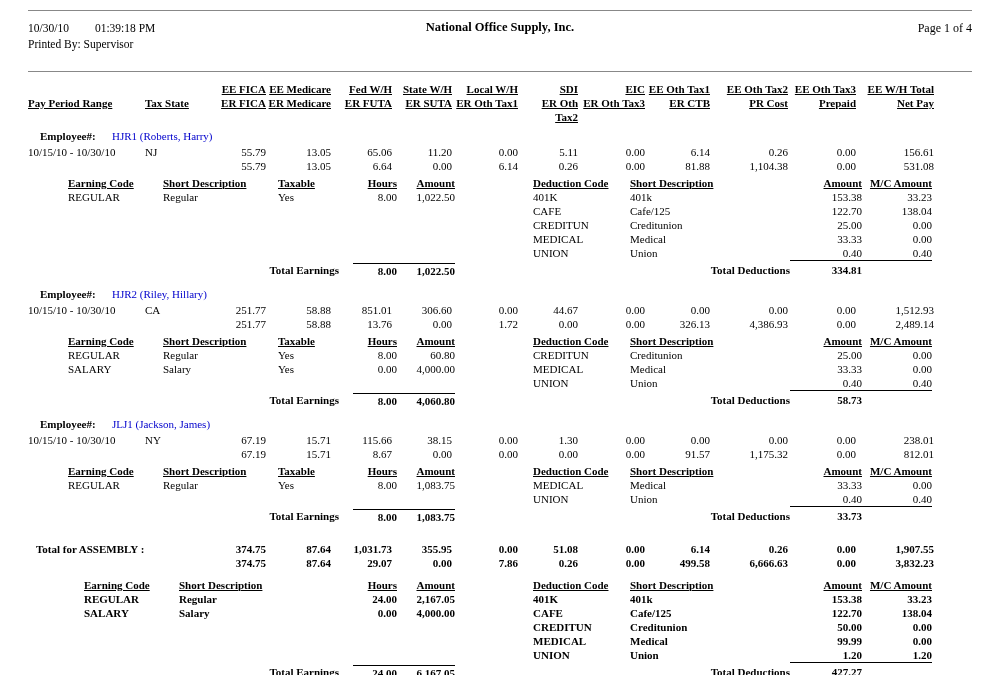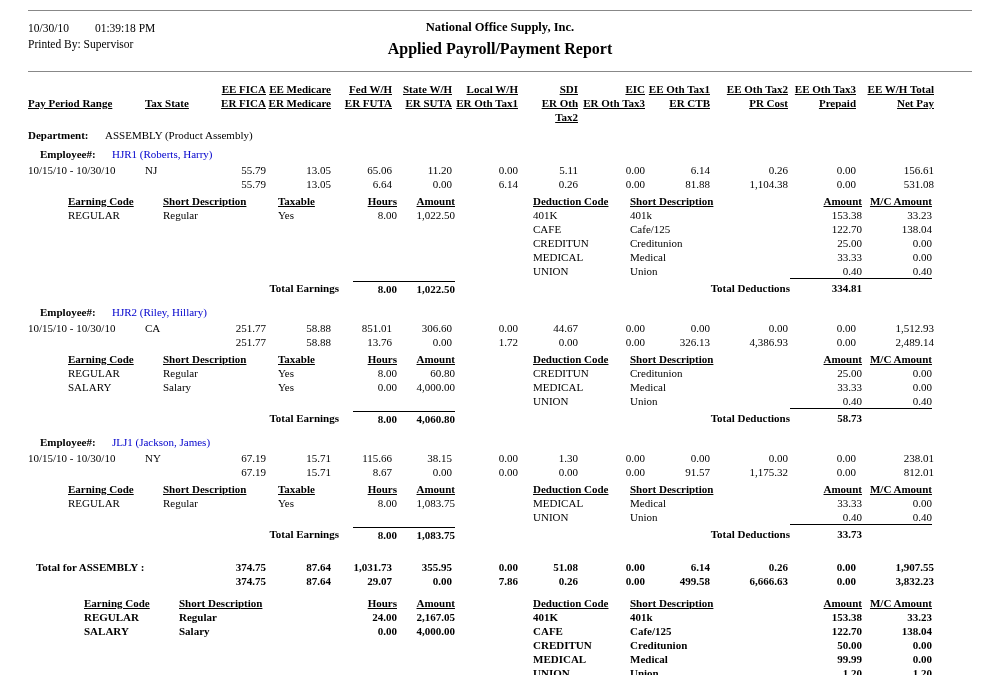--- a/index.html
+++ b/index.html
@@ -60,22 +60,22 @@
 
   <div class="hdr">
     <div class="hdr-left">
       <div>
         <span>10/30/10</span><span class="time">01:39:18 PM</span>
       </div>
       <div>Printed By: Supervisor</div>
     </div>
     <div class="hdr-center">
       <div class="company">National Office Supply, Inc.</div>
-      <div class="title">Applied Payroll/Payment Report</div>
     </div>
+    <div class="hdr-right">Page 1 of 4</div>
   </div>
 
   <div class="sep"></div>
 
   <div class="trow b">
     <span class="t3 num u">EE FICA</span>
     <span class="num u">EE Medicare</span>
     <span class="num u">Fed W/H</span>
     <span class="num u">State W/H</span>
     <span class="num u">Local W/H</span>
@@ -95,23 +95,20 @@
     <span class="num u">ER SUTA</span>
     <span class="num u">ER Oth Tax1</span>
     <span class="num u">ER Oth Tax2</span>
     <span class="num u">ER Oth Tax3</span>
     <span class="num u">ER CTB</span>
     <span class="num u">PR Cost</span>
     <span class="num u">Prepaid</span>
     <span class="num u">Net Pay</span>
   </div>
 
-  <div class="dept-line">
-    <span class="b dept-label">Department:</span><span>ASSEMBLY (Product Assembly)</span>
-  </div>
 
   <div class="emp-head">
     <span class="b emp-label">Employee#:</span><span class="link">HJR1 (Roberts, Harry)</span>
   </div>
   <div class="trow">
     <span>10/15/10 - 10/30/10</span>
     <span>NJ</span>
     <span class="num">55.79</span>
     <span class="num">13.05</span>
     <span class="num">65.06</span>

